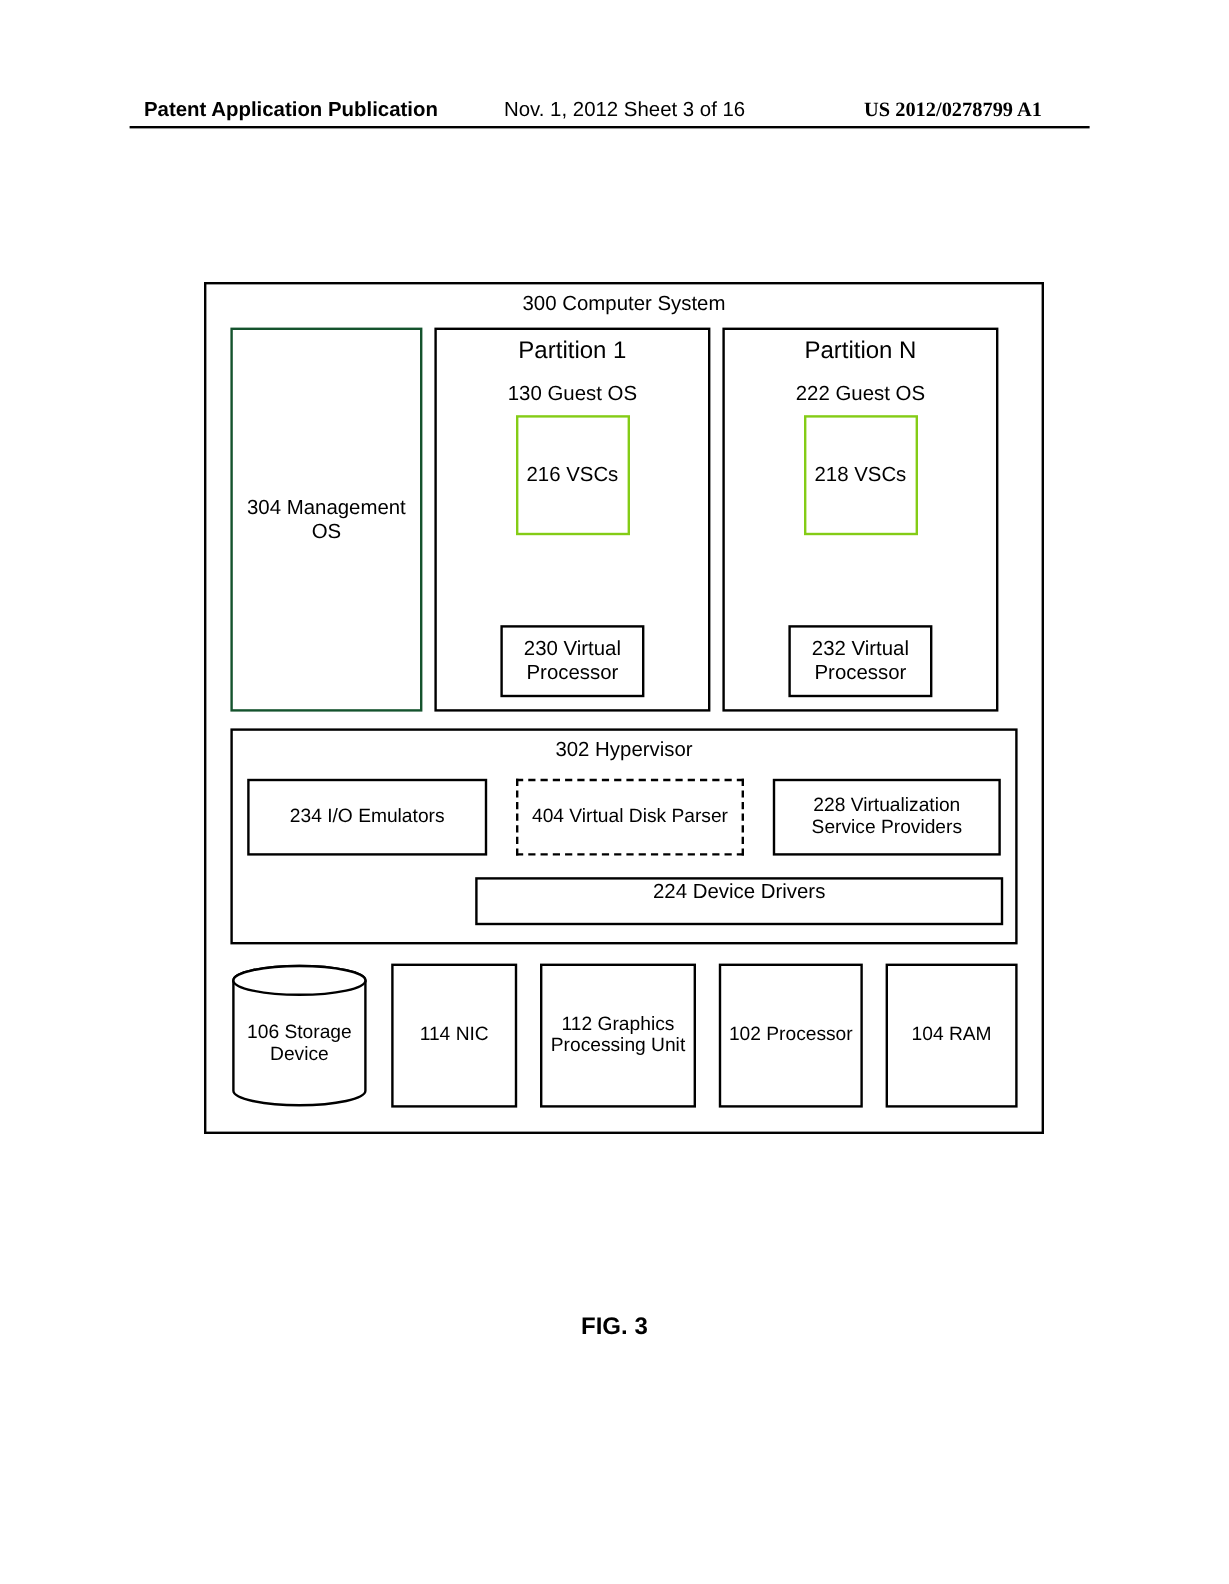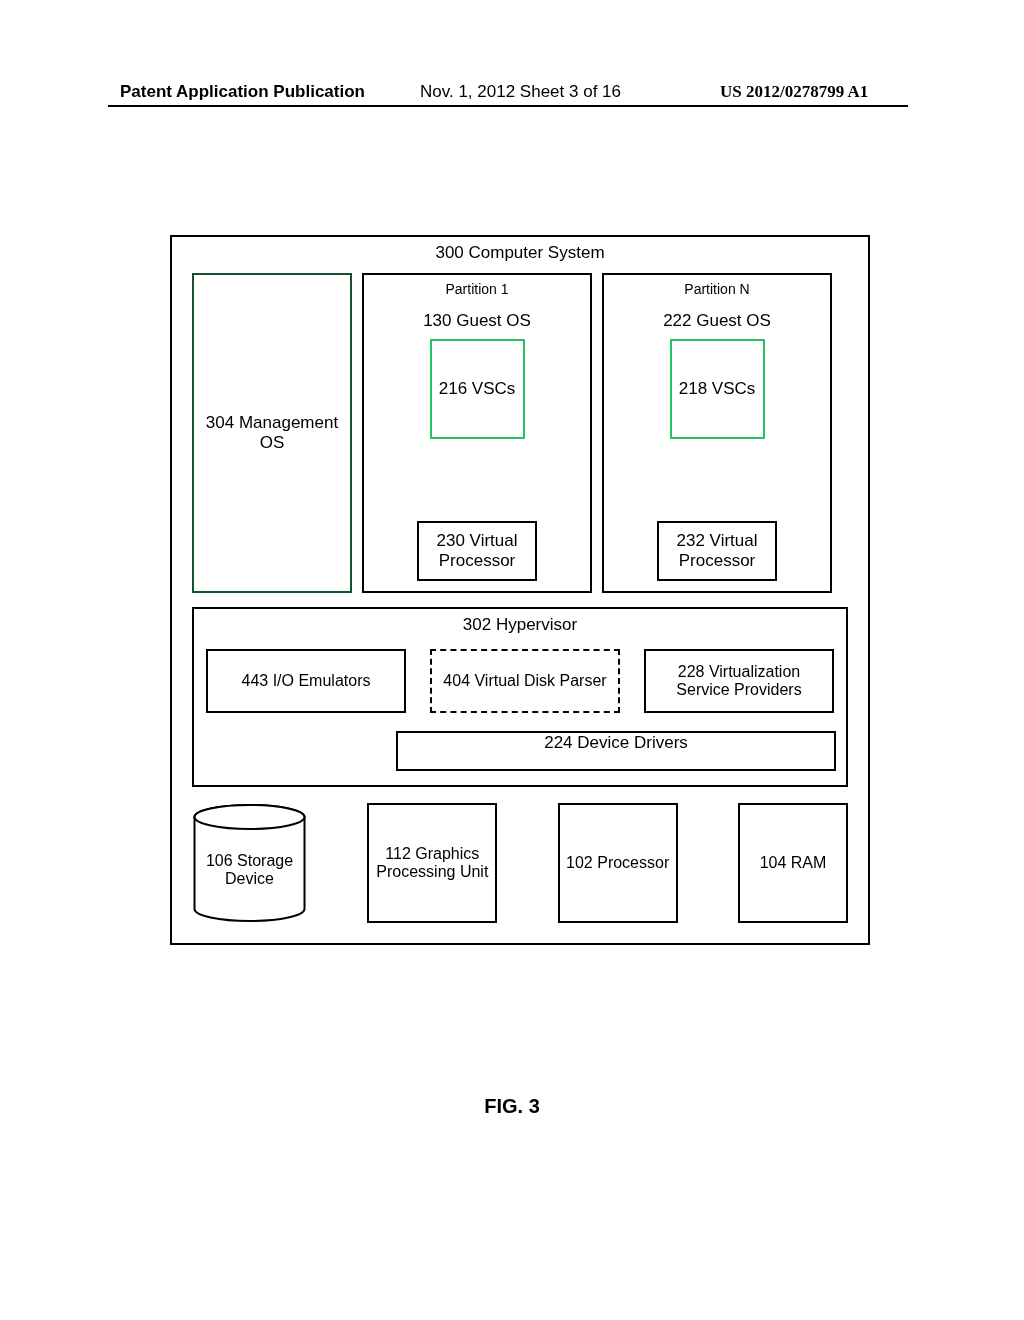--- a/index.html
+++ b/index.html
@@ -60,24 +60,24 @@
   .partition {
     border: 2px solid black;
     width: 230px;
     min-height: 320px;
     display: flex;
     flex-direction: column;
     align-items: center;
     padding: 6px 10px 10px 10px;
   }
   .partition-n { width: 230px; align-items: center; }
-  .partition-title { font-size: 14px; margin-bottom: 8px; }
+  .partition-title { font-size: 20px; margin-bottom: 8px; }
   .guest-os-label { font-size: 17px; margin: 6px 0 8px 0; }
   .vsc-box {
-    border: 2px solid #22c55e;
+    border: 2px solid #84cc16;
     width: 95px;
     height: 100px;
     display: flex;
     align-items: center;
     justify-content: center;
     text-align: center;
     font-size: 17px;
     margin-bottom: 16px;
   }
   .virt-processor {
@@ -214,21 +214,21 @@
       <div class="virt-processor">
         <span>232 Virtual Processor</span>
       </div>
     </div>
   </div>
 
   <div class="hypervisor-block">
     <div class="hypervisor-title">302 Hypervisor</div>
     <div class="hypervisor-row">
       <div class="solid-box io-emulators">
-        <span>443 I/O Emulators</span>
+        <span>234 I/O Emulators</span>
       </div>
       <div class="dashed-box">
         <span>404 Virtual Disk Parser</span>
       </div>
       <div class="solid-box vsp-box">
         <span>228 Virtualization Service Providers</span>
       </div>
     </div>
     <div class="device-drivers">
       <span>224 Device Drivers</span>
@@ -237,20 +237,23 @@
 
   <div class="hardware-row">
     <div class="cylinder">
       <svg width="115" height="120" viewBox="0 0 115 120">
         <ellipse cx="57.5" cy="14" rx="55" ry="12" fill="white" stroke="black" stroke-width="2"></ellipse>
         <path d="M2.5 14 L2.5 106 A55 12 0 0 0 112.5 106 L112.5 14" fill="white" stroke="black" stroke-width="2"></path>
         <ellipse cx="57.5" cy="14" rx="55" ry="12" fill="white" stroke="black" stroke-width="2"></ellipse>
       </svg>
       <span class="cyl-label">106 Storage Device</span>
     </div>
+    <div class="hw-box nic-box">
+      <span>114 NIC</span>
+    </div>
     <div class="hw-box gpu-box">
       <span>112 Graphics Processing Unit</span>
     </div>
     <div class="hw-box proc-box">
       <span>102 Processor</span>
     </div>
     <div class="hw-box ram-box">
       <span>104 RAM</span>
     </div>
   </div>

